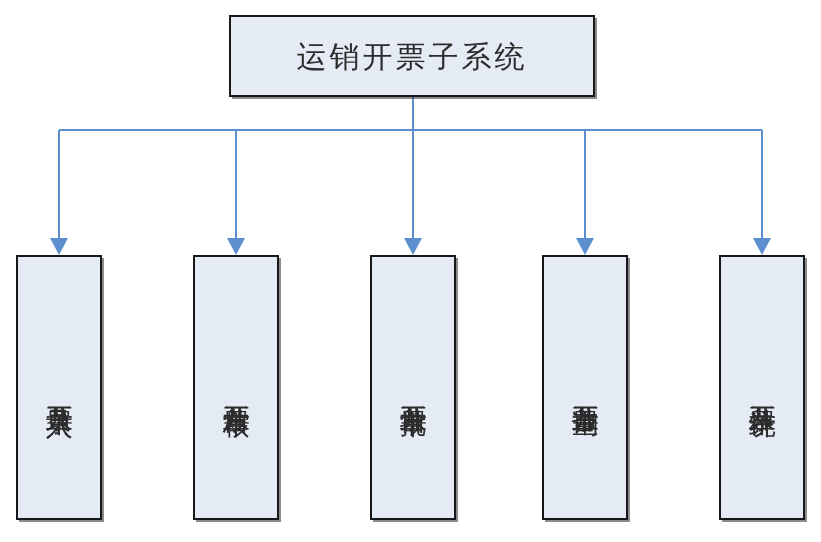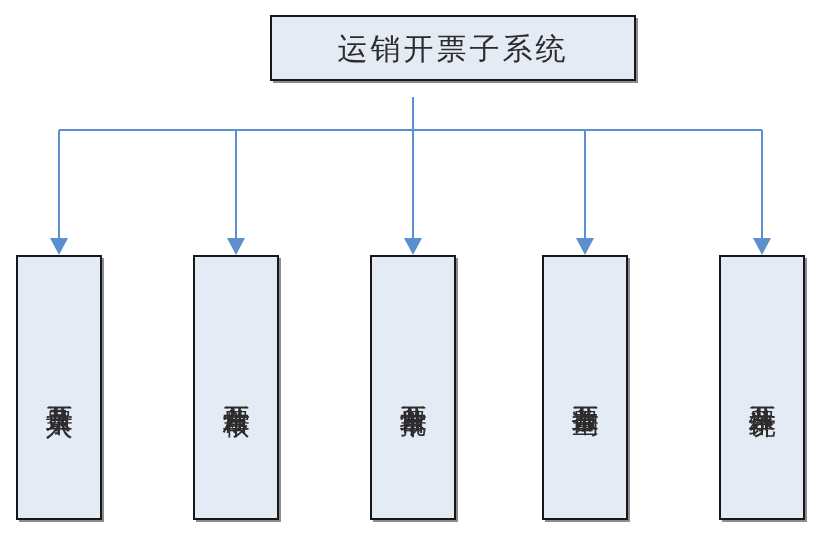--- a/index.html
+++ b/index.html
@@ -102,21 +102,21 @@
       </g>
     <g id="arrow-group" fill="#5b8fce">
         <polygon points="50,238 68,238 59,255"></polygon>
         <polygon points="227,238 245,238 236,255"></polygon>
         <polygon points="404,238 422,238 413,255"></polygon>
         <polygon points="576,238 594,238 585,255"></polygon>
         <polygon points="753,238 771,238 762,255"></polygon>
       </g>
   </svg>
 
-  <div class="node" id="root-node" style="left: 229px; top: 15px; width: 366px; height: 66px; margin-left: 41px;">
+  <div class="node" id="root-node" style="left: 229px; top: 15px; width: 366px; height: 82px;">
     <span class="node-label">运销开票子系统</span>
   </div>
 
   <div class="node child-node" id="child-node-0" style="left: 16px; top: 255px; width: 86px; height: 265px;">
     <span class="node-label">开票单录入</span>
   </div>
 
   <div class="node child-node" id="child-node-1" style="left: 193px; top: 255px; width: 86px; height: 265px;">
     <span class="node-label">开票单审核</span>
   </div>

